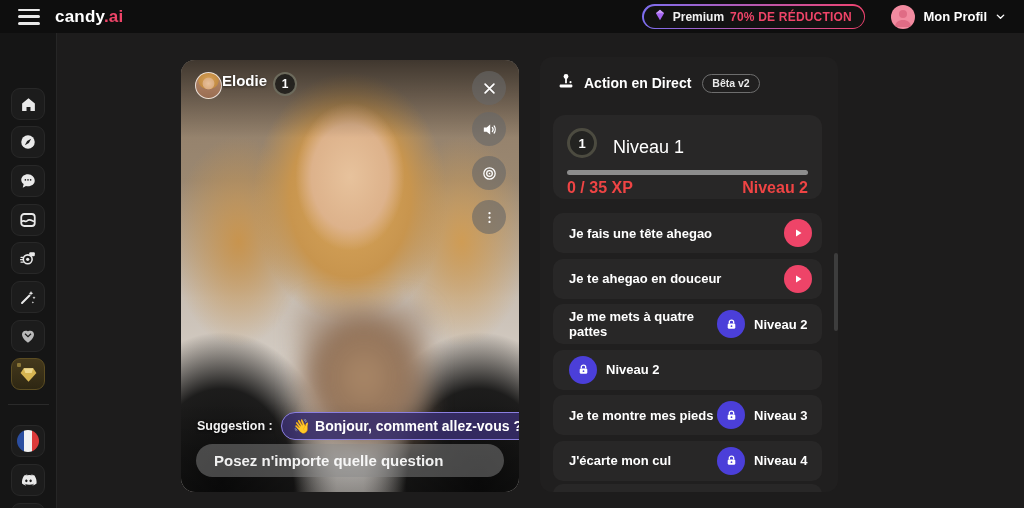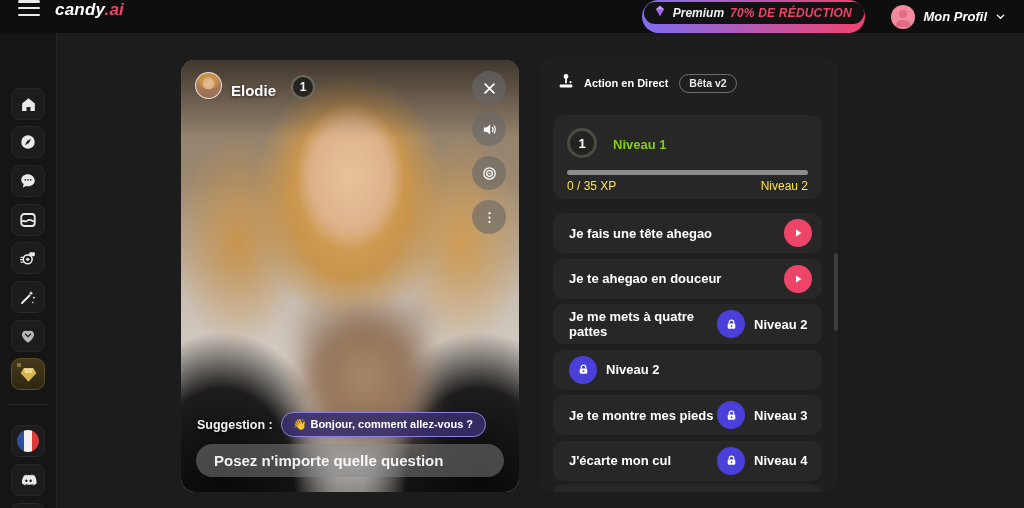--- a/index.html
+++ b/index.html
@@ -1,21 +1,21 @@
 <!DOCTYPE html>
 <html style="--pink: #ee4468; --indigo: #4b3fd9; --gold: #d7b552; --purple-gem: #a463f2; --panel-bg: #201f1f; --item-bg: #282727;"><head>
 <meta charset="utf-8">
 <style>
   * { margin:0; padding:0; box-sizing:border-box; }
   html,body { background:#000; }
   body { font-family:"Liberation Sans","DejaVu Sans",sans-serif; }
   .screen { position:relative; width:1024px; height:508px; background:#1d1c1c; overflow:hidden; }
 
   
-  .topbar { position:absolute; left:0; top:0; right:0; height:33px; background:#0e0e0e; display:flex; z-index:30;font-style:italic; }
+  .topbar { position:absolute; left:0; top:0; right:0; height:33px; background:#0e0e0e; display:flex; align-items:center; z-index:30; }
   .hamburger { width:22px; height:16px; margin-left:18px; display:flex; flex-direction:column; justify-content:space-between; cursor:pointer; }
   .hamburger span { display:block; height:2.5px; border-radius:2px; background:#e9e9e9; }
   .logo { margin-left:15px; font-size:17px; font-weight:800; letter-spacing:.2px; color:#fff; }
   .logo .suffix { color:var(--pink,#ee4468); }
   .topbar-spacer { flex:1; }
   .premium-pill-border { padding:1.5px; border-radius:999px; background:linear-gradient(90deg,#7d6ef0,#f0436f); margin-right:26px; cursor:pointer; }
   .premium-pill { display:flex; align-items:center; gap:6px; background:#121212; border-radius:999px; padding:3px 12px 3px 9px; height:22px; }
   .premium-pill .plabel { color:#f2f2f2; font-size:12px; font-weight:600; }
   .premium-pill .phl { color:var(--pink,#f4436f); font-size:12px; font-weight:800; letter-spacing:.2px; }
   .profile { display:flex; align-items:center; gap:8px; margin-right:18px; cursor:pointer; }
@@ -45,53 +45,53 @@
       radial-gradient(160px 210px at 12% 98%, #0d0d0d 0%, rgba(13,13,13,.92) 45%, rgba(13,13,13,0) 72%),
       radial-gradient(160px 210px at 88% 98%, #0d0d0d 0%, rgba(13,13,13,.92) 45%, rgba(13,13,13,0) 72%),
       linear-gradient(180deg, #8d7a67 0%, #9b8871 28%, #c9bfb4 55%, #d8d2cb 78%, #c2bbb4 100%);
   }
   .blur-patch { position:absolute; left:117px; top:243px; width:132px; height:148px; border-radius:22px;
     background:radial-gradient(closest-side,#ad8a69,#8f7057 70%,rgba(143,112,87,.4)); filter:blur(11px); }
   .card-top-shade { position:absolute; left:0; top:0; right:0; height:78px;
     background:linear-gradient(180deg,rgba(0,0,0,.55),rgba(0,0,0,0)); }
   .card-bottom-shade { position:absolute; left:0; bottom:0; right:0; height:90px;
     background:linear-gradient(0deg,rgba(0,0,0,.35),rgba(0,0,0,0)); }
-  .card-profile { position:absolute; left:14px; top:12px; display:flex; align-items:flex-end; gap:9px; }
+  .card-profile { position:absolute; left:14px; top:12px; display:flex; align-items:flex-start; }
   .char-avatar { width:27px; height:27px; border-radius:50%; border:1.5px solid rgba(255,255,255,.75);
     background:radial-gradient(9px 9px at 50% 42%, #e8c09a 0%, #dcae82 60%, rgba(0,0,0,0) 70%),
                radial-gradient(14px 12px at 50% 30%, #d9a358 0%, #c28b43 70%, rgba(0,0,0,0) 75%),
                linear-gradient(180deg,#b5886a,#9a6e52); }
   .char-name { color:#fff; font-size:15px; font-weight:800; text-shadow:0 1px 3px rgba(0,0,0,.6); }
   .count-badge { width:24px; height:24px; border-radius:50%; background:rgba(28,28,26,.85); border:2px solid #6c6a5c;
     color:#fff; font-size:12px; font-weight:800; display:flex; align-items:center; justify-content:center; margin-left:6px; }
   .round-btn { position:absolute; right:13px; width:34px; height:34px; border-radius:50%;
     background:rgba(104,104,104,.62); display:flex; align-items:center; justify-content:center; cursor:pointer; border:none; }
   .suggestion-row { position:absolute; left:0; right:0; top:352px; display:flex; align-items:center; padding:0 16px; gap:8px; }
   .suggestion-label { color:#f2f2f2; font-size:12.5px; font-weight:700; text-shadow:0 1px 3px rgba(0,0,0,.7); white-space:nowrap; }
-  .suggestion-chip { background:rgba(56,46,107,.88); border:1.5px solid #8b7fe0; color:#fff; font-size:11px; font-weight:600;
+  .suggestion-chip { background:rgba(56,46,107,.88); border:1.5px solid #8b7fe0; color:#fff; font-size:14px; font-weight:600;
     border-radius:999px; padding:5px 12px; cursor:pointer; white-space:nowrap; }
   .question-input { position:absolute; left:15px; right:15px; bottom:15px; height:33px; border-radius:999px;
     background:rgba(138,138,138,.48); border:none; outline:none; color:#fff; font-size:15px; font-weight:600;
     padding:0 18px; font-family:inherit; }
   .question-input::placeholder { color:rgba(255,255,255,.92); opacity:1; }
 
   
   .panel { position:absolute; left:540px; top:57px; width:298px; height:435px; background:#201f1f; border-radius:12px; overflow:hidden; z-index:10; }
   .panel-header { position:absolute; left:17px; top:15px; display:flex; align-items:center; gap:9px; }
-  .panel-title { color:#fff; font-size:11px; font-weight:800; }
+  .panel-title { color:#fff; font-size:14px; font-weight:800; }
   .beta-badge { border:1px solid #6e6e6e; color:#e8e8e8; font-size:10.5px; font-weight:700; border-radius:999px; padding:2.5px 9px; margin-left:2px; }
   .level-card { position:absolute; left:13px; right:16px; top:58px; height:84px; background:#282727; border-radius:12px; }
   .level-badge { position:absolute; left:14px; top:13px; width:30px; height:30px; border-radius:50%;
     background:#232321; border:3px solid #4c4b40; color:#fff; font-size:13px; font-weight:800;
     display:flex; align-items:center; justify-content:center; }
-  .level-name { position:absolute; left:60px; top:22px; color:#84cc16; font-size:13px; font-weight:700; }
+  .level-name { position:absolute; left:60px; top:22px; color:#ffffff; font-size:18px; font-weight:400; }
   .xp-track { position:absolute; left:14px; right:14px; top:55px; height:5px; border-radius:3px; background:#8d8d8d; overflow:hidden; }
   .xp-fill { height:100%; width:0%; background:var(--pink,#ee4468); border-radius:3px; }
   .xp-row { position:absolute; left:14px; right:14px; top:64px; display:flex; justify-content:space-between; }
-  .xp-text, .next-level { color:#fde047; font-size:12px; font-weight:400; }
+  .xp-text, .next-level { color:#ef4444; font-size:16px; font-weight:700; }
   .action-list { position:absolute; left:13px; right:16px; top:156px; }
   .action-row { position:relative; height:40px; margin-bottom:5.5px; background:#282727; border-radius:10px;
     display:flex; align-items:center; padding:0 8px 0 16px; cursor:pointer; }
   .action-label { color:#fff; font-size:13px; font-weight:700; flex:1; }
   .play-btn { width:28px; height:28px; border-radius:50%; background:var(--pink,#e9486f); border:none;
     display:flex; align-items:center; justify-content:center; margin-right:2px; cursor:pointer; }
   .lock-wrap { display:flex; align-items:center; gap:9px; }
   .lock-btn { width:28px; height:28px; border-radius:50%; background:var(--indigo,#4b3fd9); display:flex; align-items:center; justify-content:center; }
   .action-level { color:#fff; font-size:13px; font-weight:700; width:60px; }
   .partial-row { position:absolute; left:13px; right:16px; bottom:-12px; height:20px; background:#282727; border-radius:10px; }

